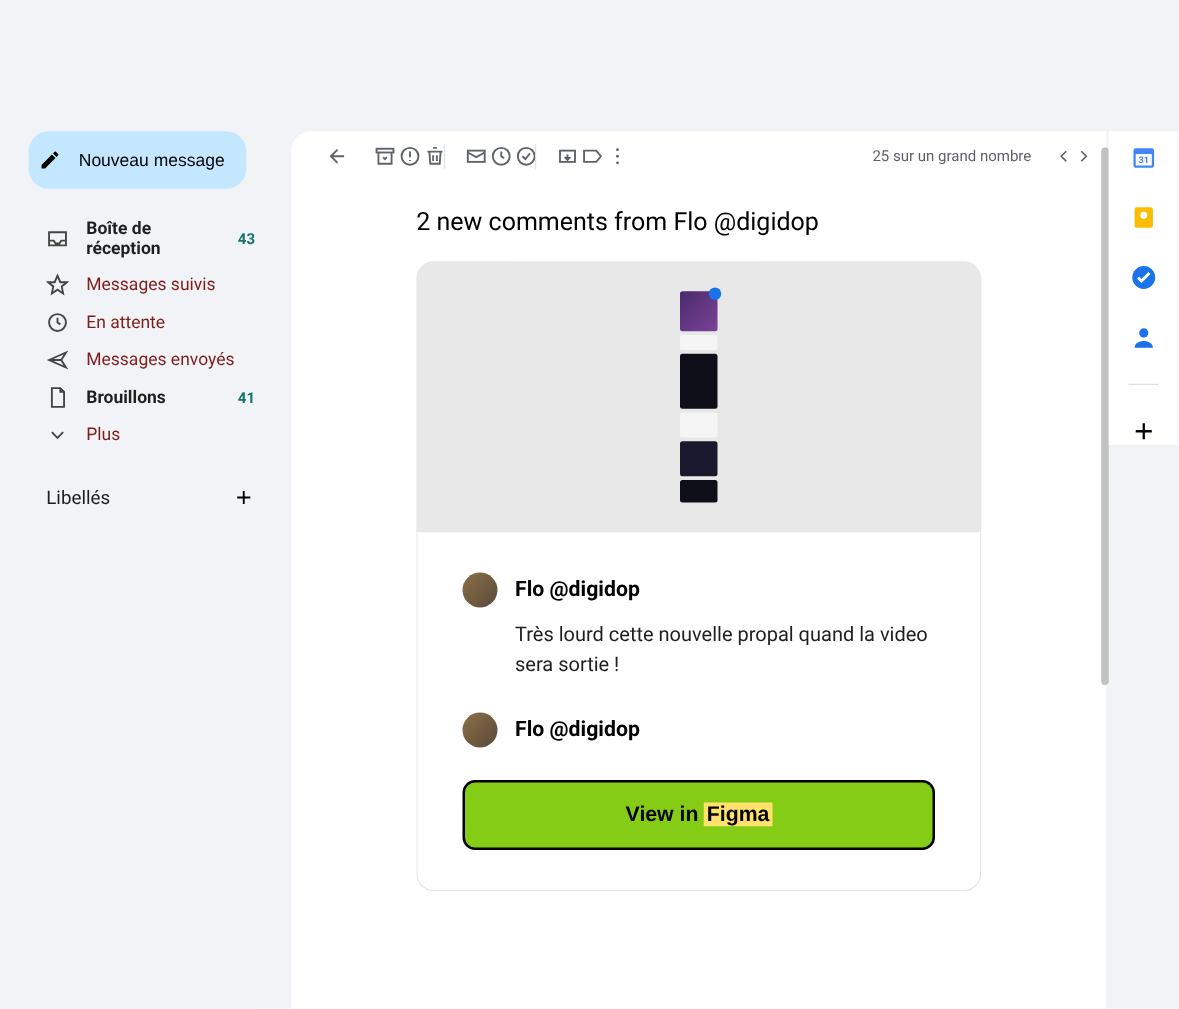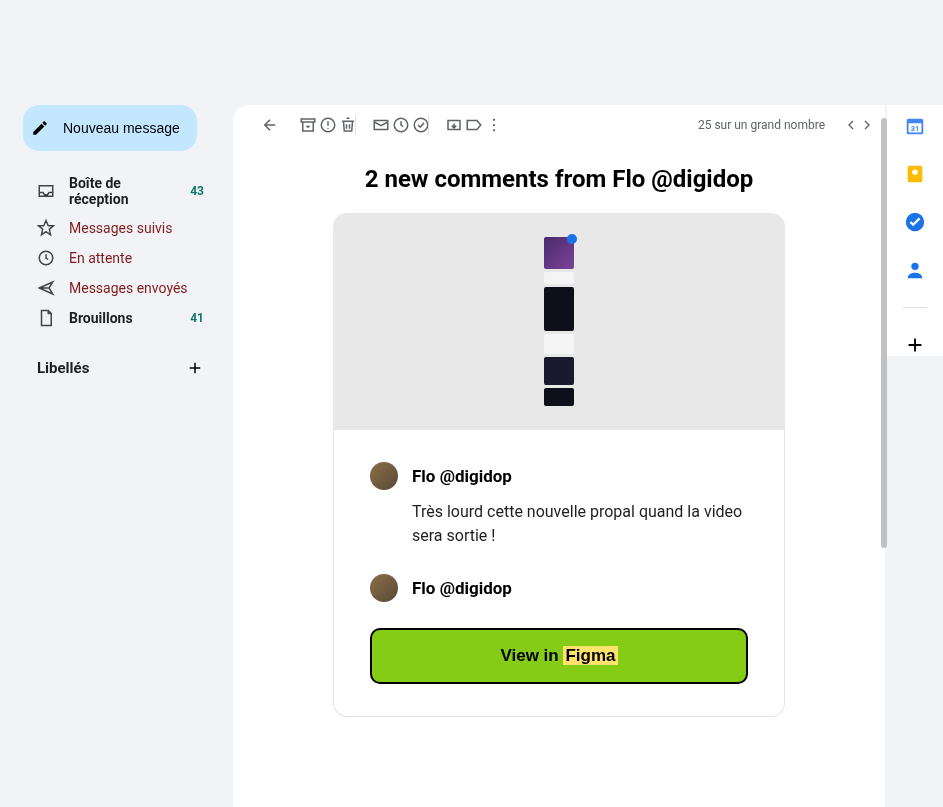--- a/index.html
+++ b/index.html
@@ -14,35 +14,35 @@
 
 .nav-list { margin-top: 18px; list-style: none; }
 .nav-item { display: flex; align-items: center; gap: 14px; padding: 6px 14px; font-size: 14px; color: #7f1d1d; cursor: pointer; border-radius: 0 16px 16px 0; }
 .nav-item.bold { font-weight: 700; color: #1f1f1f; }
 .nav-item .icon { width: 18px; height: 18px; flex-shrink: 0; color: #444; }
 .nav-item .label { flex: 1; }
 .nav-item .count { font-size: 12px; color: #0f766e; }
 .nav-item.bold .count { font-weight: 700; }
 
 .labels-section { display: flex; align-items: center; justify-content: space-between; margin-top: 26px; padding: 0 14px; }
-.labels-section .title { font-size: 15px; font-weight: 700; color: #1f1f1f; }
+.labels-section .title { font-size: 15px; font-weight: 400; color: #1f1f1f; }
 .labels-section .add { width: 18px; height: 18px; cursor: pointer; }
 
 
 .email-panel { background: #fff; border-radius: 16px 0 0 0; flex: 1; max-width: 652px; overflow: hidden; display: flex; flex-direction: column; }
 
 .toolbar { display: flex; align-items: center; padding: 10px 18px; gap: 0; border-bottom: none; }
 .toolbar-icon { width: 18px; height: 18px; color: #5f6368; cursor: pointer; padding: 0 10px; }
 .toolbar-sep { width: 1px; height: 20px; background: #e0e0e0; margin: 0 6px; }
 .toolbar-spacer { flex: 1; }
 .pagination { font-size: 12px; color: #5f6368; margin-right: 10px; }
 .pag-arrow { width: 16px; height: 16px; color: #5f6368; cursor: pointer; padding: 0 8px; }
 
 .email-body { padding: 20px 100px 0 100px; overflow-y: auto; flex: 1; }
-.email-subject { font-size: 24px; font-weight: 700; color: #000; margin-bottom: 20px; text-align: center; }
+.email-subject { font-size: 20px; font-weight: 400; color: #000; margin-bottom: 20px; }
 
 .preview-box { background: #e8e8e8; border-radius: 14px 14px 0 0; padding: 24px; display: flex; justify-content: center; }
 .preview-strip { width: 30px; display: flex; flex-direction: column; gap: 3px; position: relative; }
 .preview-thumb { width: 30px; background: #1a1a2e; border-radius: 2px; }
 .preview-thumb.t1 { height: 32px; background: linear-gradient(135deg, #4a2b6e, #7b4397); position: relative; }
 .preview-thumb.t1::after { content: ''; position: absolute; top: -3px; right: -3px; width: 10px; height: 10px; background: #1a73e8; border-radius: 50%; }
 .preview-thumb.t2 { height: 12px; background: #f5f5f5; }
 .preview-thumb.t3 { height: 44px; background: #0f0f1a; }
 .preview-thumb.t4 { height: 20px; background: #f5f5f5; }
 .preview-thumb.t5 { height: 28px; background: #1a1a2e; }
@@ -120,20 +120,28 @@
         <span class="label">Messages envoyés</span>
       </li>
       <li class="nav-item bold">
         <span class="icon">
             <svg viewBox="0 0 24 24" width="18" height="18">
               <path fill="none" stroke="currentColor" stroke-width="2" d="M6 2h9l4 4v16H6V2zm9 0v4h4"></path>
             </svg>
           </span>
         <span class="label">Brouillons</span>
         <span class="count">41</span>
+      </li>
+      <li class="nav-item">
+        <span class="icon">
+            <svg viewBox="0 0 24 24" width="18" height="18">
+              <path fill="none" stroke="currentColor" stroke-width="2" d="M6 9l6 6 6-6"></path>
+            </svg>
+          </span>
+        <span class="label">Plus</span>
       </li>
     </ul>
 
     <div class="labels-section">
       <span class="title">Libellés</span>
       <span class="add">
         <svg viewBox="0 0 24 24" width="18" height="18">
             <path stroke="currentColor" stroke-width="2" d="M12 5v14M5 12h14"></path>
           </svg>
       </span>

